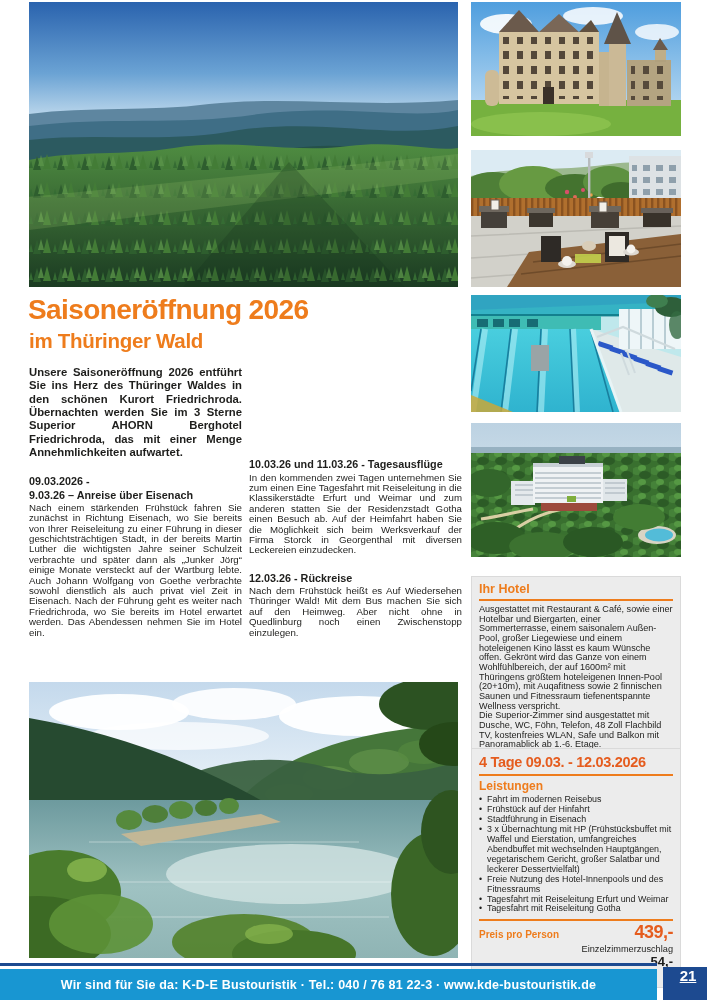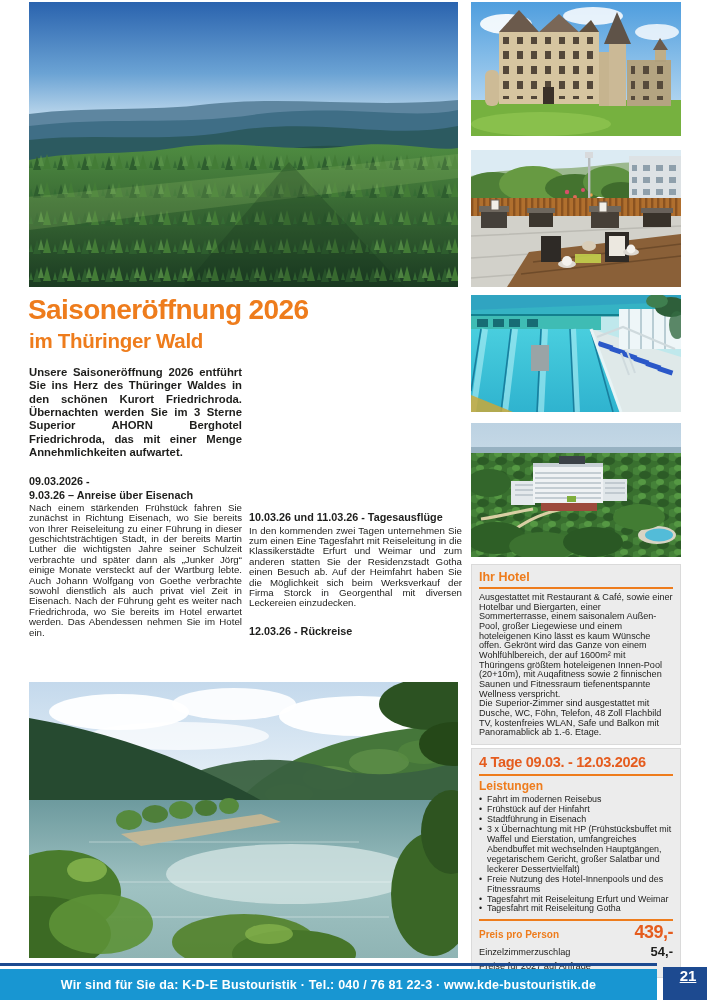--- a/index.html
+++ b/index.html
@@ -34,37 +34,37 @@
 
   #columns{position:absolute;left:29px;top:366px;width:433px;display:flex;gap:7px;align-items:flex-end;}
   .col{width:213px;font-size:9.7px;line-height:10.4px;text-align:justify;hyphens:auto;}
   .intro{font-size:11.3px;line-height:13.35px;font-weight:bold;margin:0 0 16px 0;text-align:justify;}
   .day-date,.day-heading{font-size:10.8px;font-weight:bold;line-height:13.2px;text-align:left;}
   .day-body{margin-top:1px;}
   .block-gap{height:16px;}
 
   .gray-box{position:absolute;left:471px;width:210px;background:var(--boxgray);
     border:1px solid var(--boxborder);box-sizing:border-box;padding:5px 7px 6px 7px;}
-  #hotel-box{top:564px;}
+  #hotel-box{top:576px;}
   .box-heading{font-size:12.5px;font-weight:bold;color:var(--orange);line-height:14px;}
   .orange-rule{border:0;border-top:2px solid var(--orange);margin:3px 0 4px 0;}
   .hotel-body{font-size:9.1px;line-height:9.65px;margin:0;}
 
   #offer-box{top:748px;}
   .offer-duration{font-size:14.5px;font-weight:bold;color:var(--redorange);
     letter-spacing:-0.3px;line-height:17px;}
   .services-heading{font-size:12px;font-weight:bold;color:var(--orange);line-height:13px;}
   ul.services{list-style:none;margin:2px 0 0 0;padding:0;font-size:8.9px;line-height:9.95px;}
   ul.services li{position:relative;padding-left:8px;margin:0;}
   ul.services li::before{content:"•";position:absolute;left:0;top:0;}
   .price-rule{border:0;border-top:2px solid var(--orange);margin:5px 0 1px 0;}
   .price-row{display:flex;justify-content:space-between;align-items:baseline;}
   .price-label{font-size:10px;font-weight:bold;color:var(--orange);}
   .price-value{font-size:18px;font-weight:bold;color:var(--redorange);letter-spacing:-0.5px;}
-  .supp-row{display:flex;justify-content:space-between;align-items:center;margin-top:1px;}
+  .supp-row{display:flex;justify-content:space-between;align-items:flex-end;margin-top:1px;flex-direction:column;}
   .supp-label{font-size:9.2px;}
   .supp-value{font-size:13px;font-weight:bold;margin-left:16px;}
   .offer-note{font-size:9.2px;margin-top:2px;}
 
   #footer-line{position:absolute;left:0;top:963px;width:657px;height:3px;background:var(--navy);}
   #footer-bar{position:absolute;left:0;top:969px;width:657px;height:31px;background:var(--blue);
     color:#fff;font-size:12.5px;font-weight:bold;display:flex;align-items:center;
     justify-content:center;letter-spacing:0.2px;}
   #page-number-box{position:absolute;left:663px;top:967px;width:50px;height:33px;
     background:var(--navy);color:#fff;font-size:15px;font-weight:bold;
@@ -286,20 +286,21 @@
       </div>
     </div>
     <div class="col">
       <div>
         <div class="day-heading">10.03.26 und 11.03.26 - Tagesausflüge</div>
         <div class="day-body">In den kommenden zwei Tagen unternehmen Sie zum einen Eine Tagesfahrt mit Reiseleitung in die Klassikerstädte Erfurt und Weimar und zum anderen statten Sie der Residenzstadt Gotha einen Besuch ab. Auf der Heimfahrt haben Sie die Möglichkeit sich beim Werksverkauf der Firma Storck in Georgenthal mit diversen Leckereien einzudecken.</div>
       </div>
       <div class="block-gap"></div>
       <div>
         <div class="day-heading">12.03.26 - Rückreise</div>
+        <div class="day-body">Nach dem Frühstück heißt es Auf Wiedersehen Thüringer Wald! Mit dem Bus machen Sie sich auf den Heimweg. Aber nicht ohne in Quedlinburg noch einen Zwischenstopp einzulegen.</div>
       </div>
     </div>
   </div>
 
   <div class="photo" id="photo-lake">
     <svg viewBox="0 0 429 276" preserveAspectRatio="none" aria-hidden="true">
       <defs>
         <linearGradient id="p6sky" x1="0" y1="0" x2="0" y2="1">
           <stop offset="0" stop-color="#c4d9ec"></stop>
             <stop offset="1" stop-color="#eef5fa"></stop>

